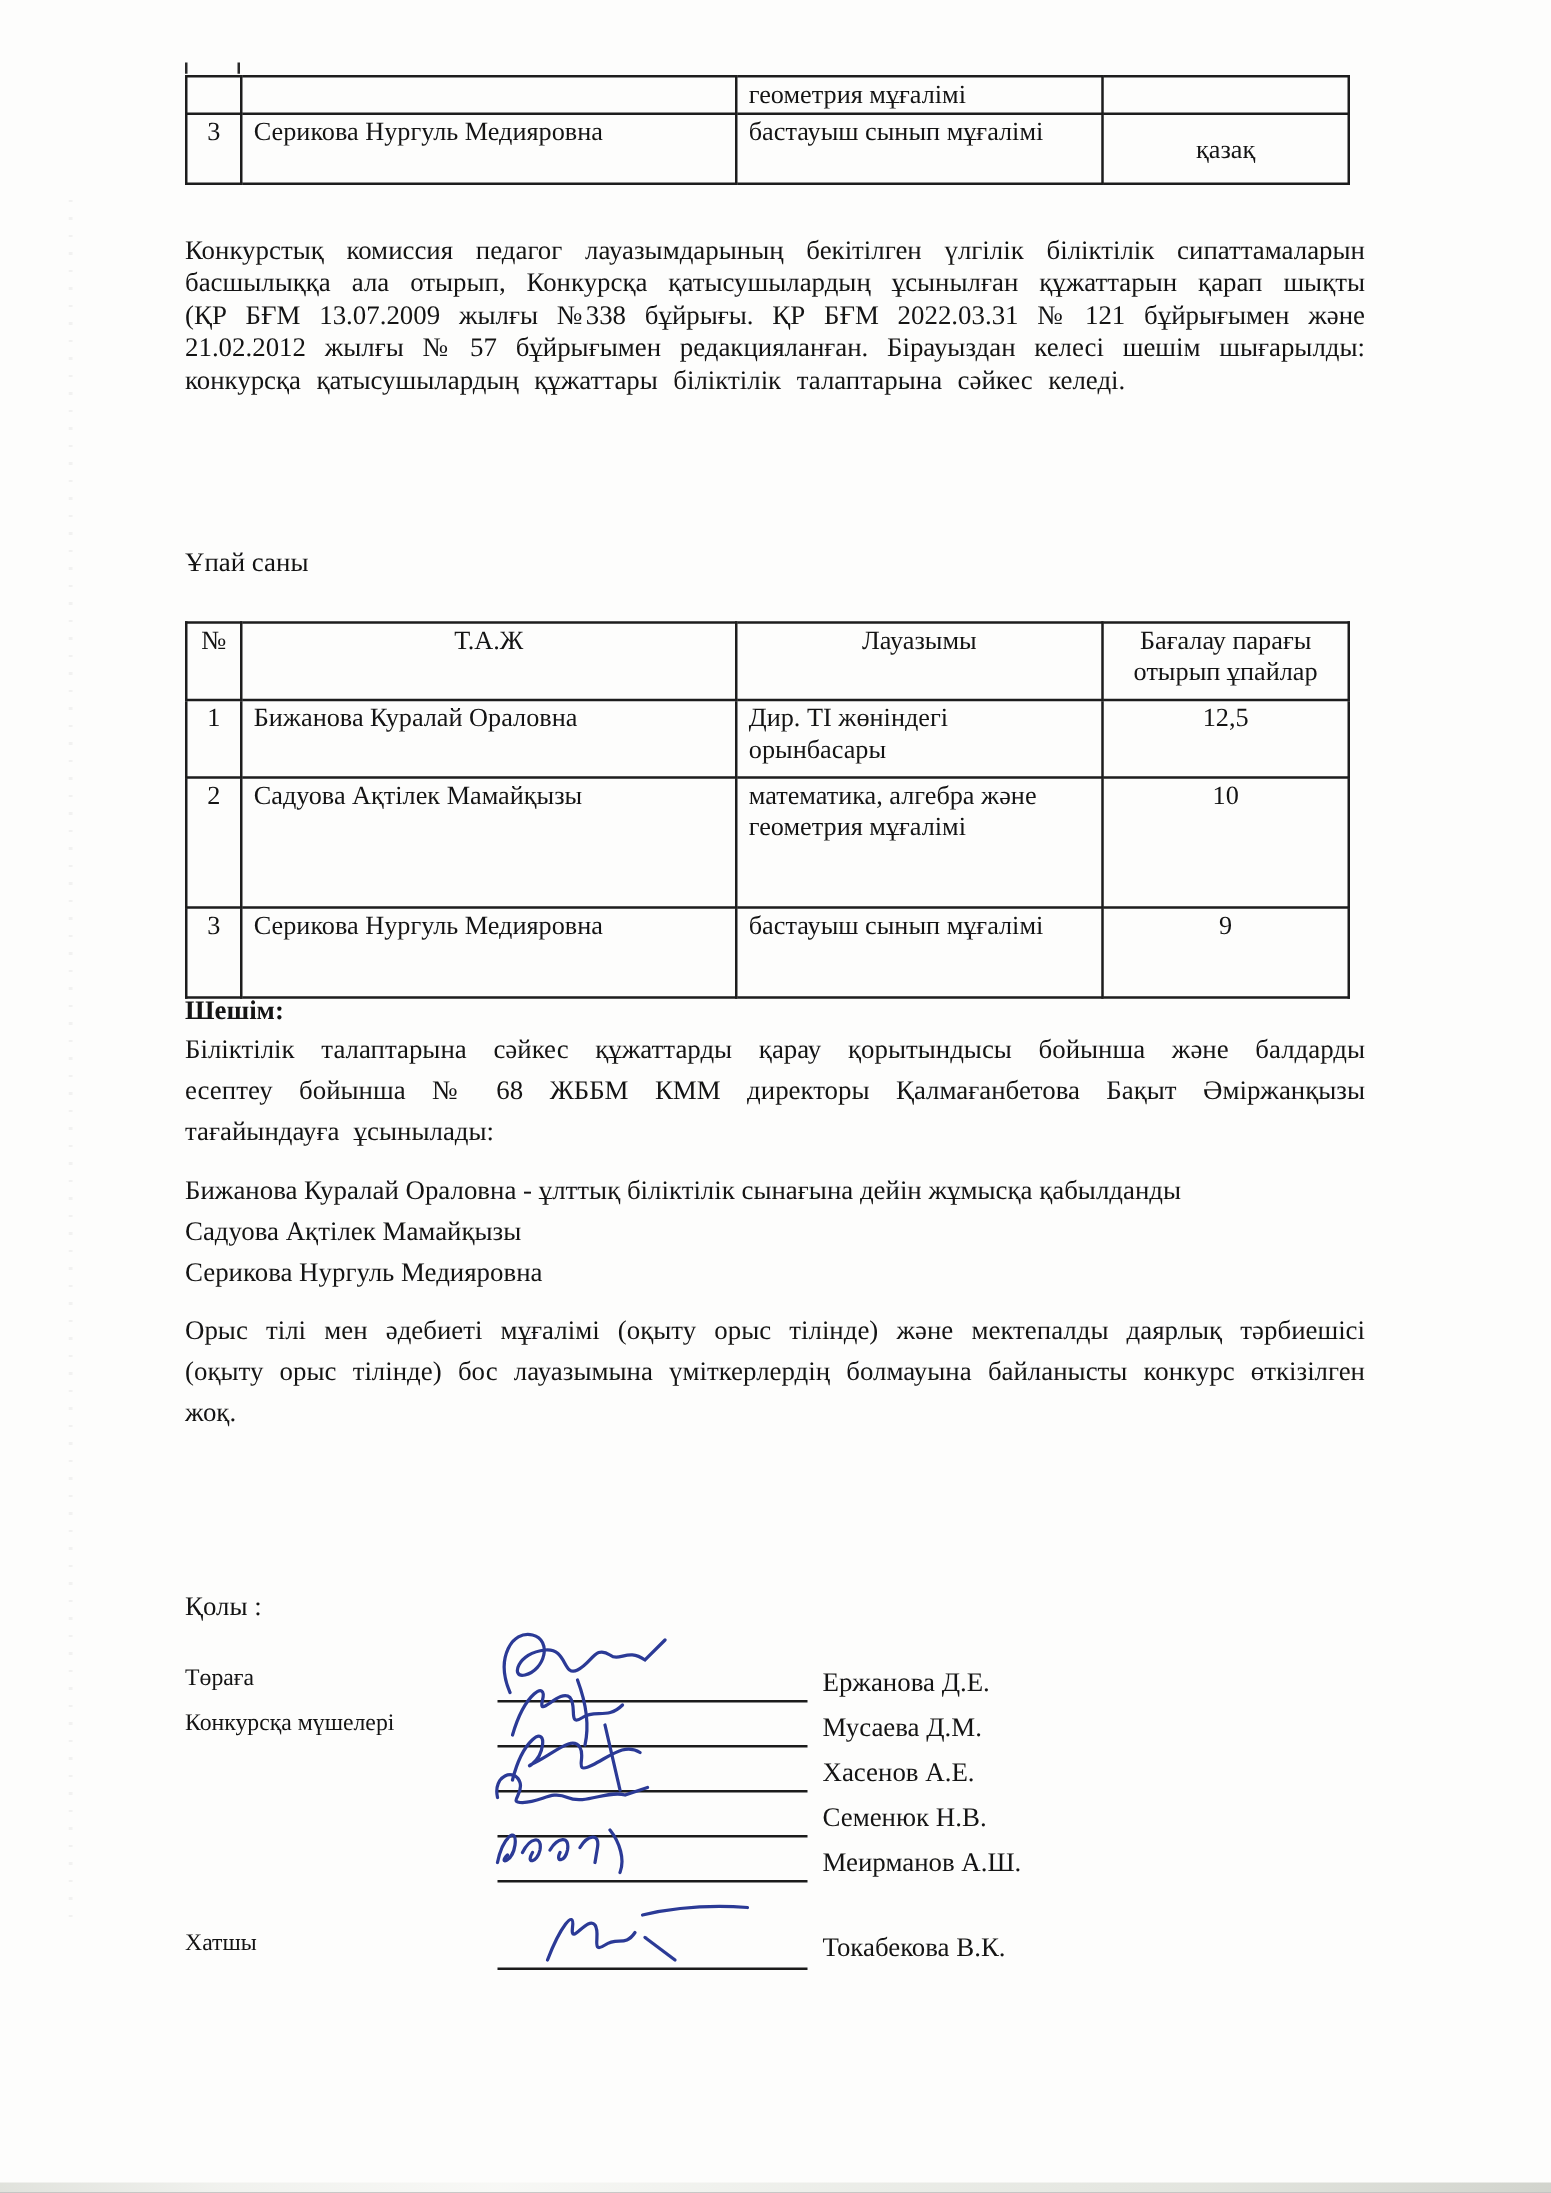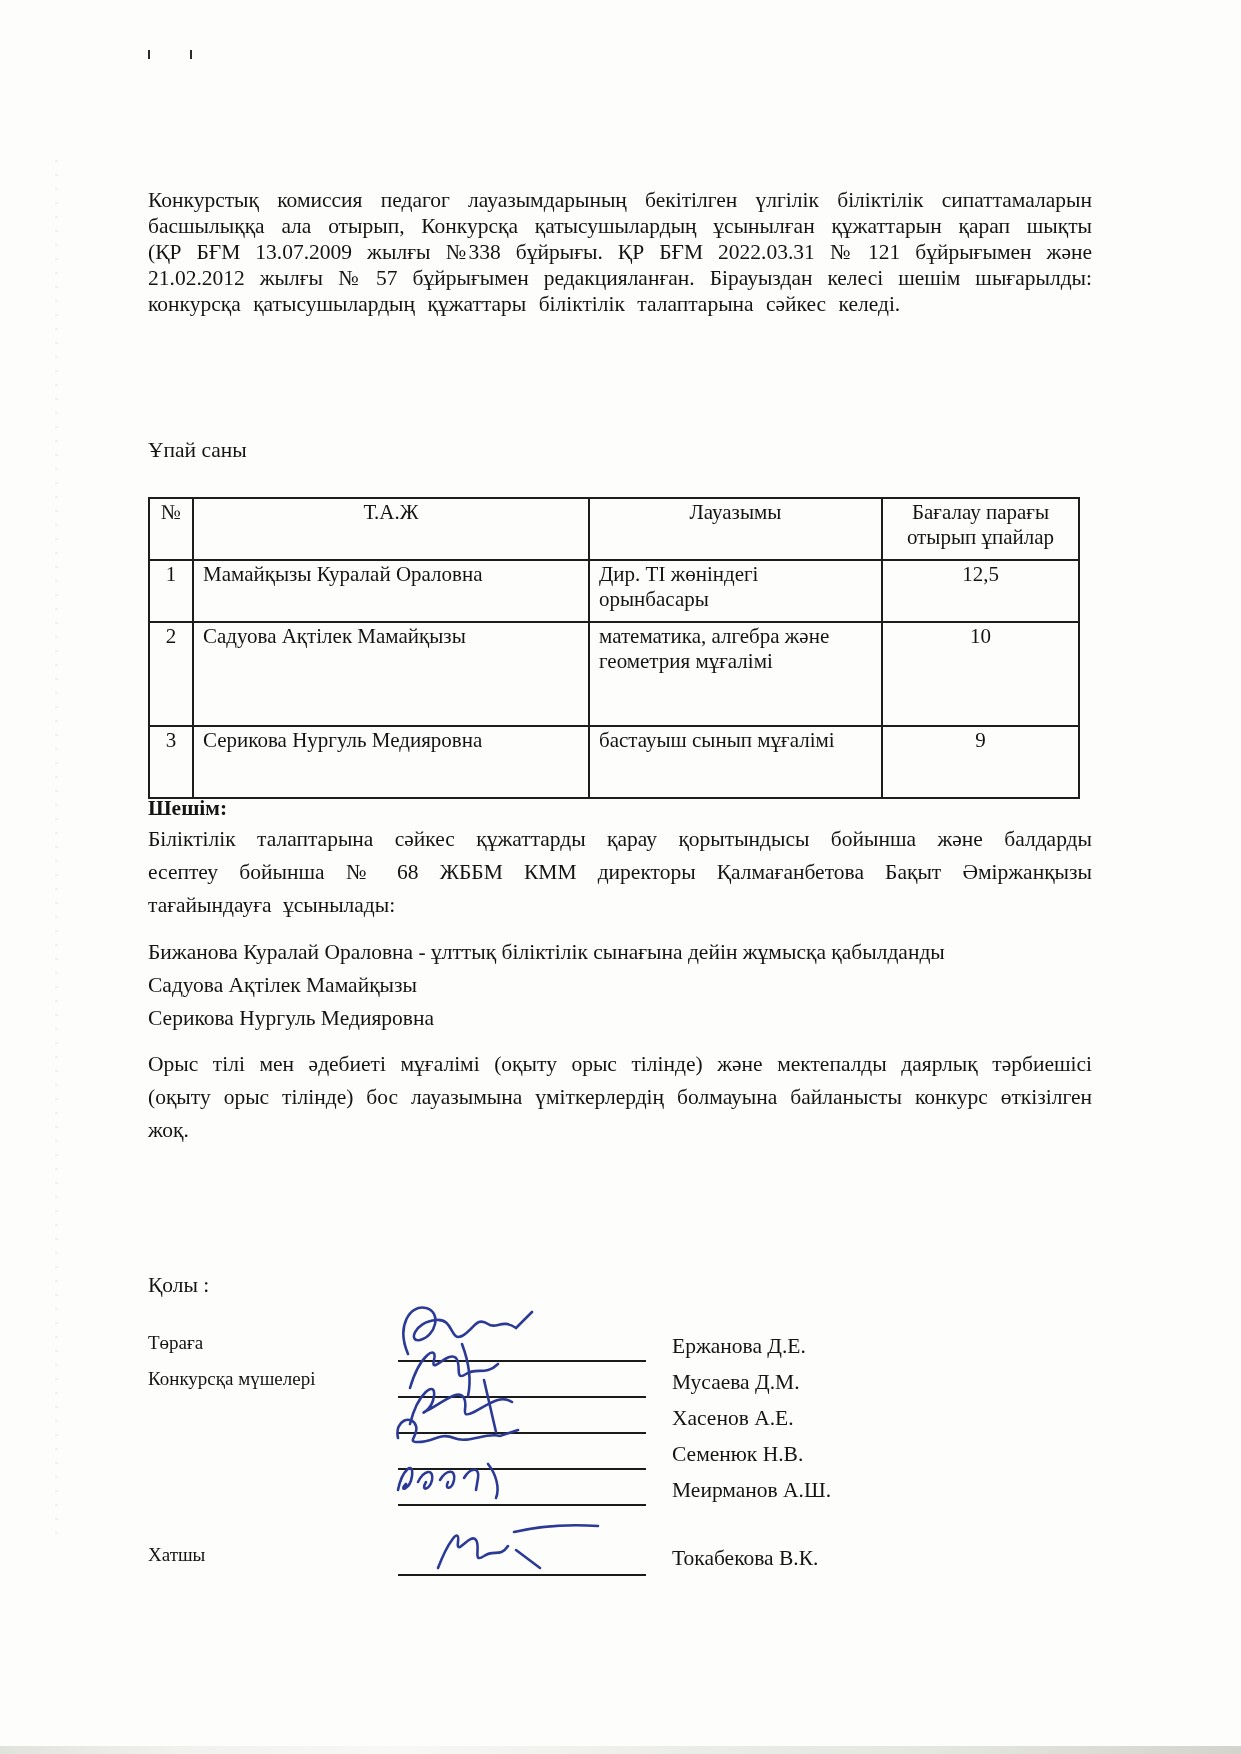--- a/index.html
+++ b/index.html
@@ -29,62 +29,84 @@
   .p1 { top:187px; word-spacing:7px; }
   .p2 { top:376px; line-height:30px; word-spacing:4px; }
   .caption { top:437px; }
   .decision-heading { top:795px; font-weight:bold; }
   .decision-body { top:823px; line-height:33px; word-spacing:6px; }
   .candidates { top:936px; line-height:33px; }
   .note { top:1048px; line-height:33px; word-spacing:6px; }
   .koly { top:1272px;font-family:Liberation Serif, serif; }
   
   .sig-label { position:absolute; left:148px; font-size:19px; }
-  .sig-name  { position:absolute; left:658px; font-size:21.5px;margin-left:14px; }
+  .sig-name  { position:absolute; left:658px; font-size:21.5px; }
   .sig-line  { position:absolute; left:398px; width:248px; height:0; border-bottom:2px solid #1b1b1b; }
   .ink { position:absolute; pointer-events:none; }
   
   .scan-edge {
     position:absolute; left:0; right:0; bottom:0; height:8px; opacity:.55;
     background:linear-gradient(90deg,#c9ccc2 0%,#e6e8e2 14%,#f3f4f0 32%,#dde0d8 55%,#cdd1c6 78%,#aeb2a6 100%);
   }
   .scan-speck {
     position:absolute; left:55px; top:160px; width:3px; height:1380px; opacity:.10;
     background:repeating-linear-gradient(180deg,#8c8c8c 0 2px,transparent 2px 14px);
   }
 </style>
 </head>
 <body>
 
 <div class="page">
 
   <div class="tick" style="left:148px"></div>
   <div class="tick" style="left:190px"></div>
 
+  <table class="t-top">
+    <colgroup>
+        <col style="width:44px">
+        <col style="width:396px">
+        <col style="width:293px">
+        <col style="width:197px">
+      </colgroup>
+    <tbody>
+        <tr>
+      <td style="height:26px" class="c-num"></td>
+      <td></td>
+      <td>геометрия мұғалімі</td>
+      <td class="c-lang"></td>
+    </tr>
+    <tr>
+      <td style="height:52px" class="c-num">3</td>
+      <td>Серикова Нургуль Медияровна</td>
+      <td>бастауыш сынып мұғалімі</td>
+      <td class="c-lang">қазақ</td>
+    </tr>
+  </tbody>
+    </table>
 
   <div class="blk just p1">Конкурстық комиссия педагог лауазымдарының бекітілген үлгілік біліктілік сипаттамаларын басшылыққа ала отырып, Конкурсқа қатысушылардың ұсынылған құжаттарын қарап шықты (ҚР БҒМ 13.07.2009 жылғы №338 бұйрығы. ҚР БҒМ 2022.03.31 № 121 бұйрығымен және 21.02.2012 жылғы № 57 бұйрығымен редакцияланған. Бірауыздан келесі шешім шығарылды: конкурсқа қатысушылардың құжаттары біліктілік талаптарына сәйкес келеді.</div>
   <div class="blk caption">Ұпай саны</div>
 
   <table class="t-score">
     <colgroup>
         <col style="width:44px">
         <col style="width:396px">
         <col style="width:293px">
         <col style="width:197px">
       </colgroup>
     <tbody>
         <tr>
       <th style="height:58px">№</th>
       <th>Т.А.Ж</th>
       <th>Лауазымы</th>
       <th>Бағалау парағы отырып ұпайлар</th>
     </tr>
     <tr>
       <td style="height:58px" class="c-num">1</td>
-      <td>Мамайқызы Куралай Ораловна</td>
+      <td>Бижанова Куралай Ораловна</td>
       <td>Дир. ТІ жөніндегі орынбасары</td>
       <td class="c-score">12,5</td>
     </tr>
     <tr>
       <td style="height:100px" class="c-num">2</td>
       <td>Садуова Ақтілек Мамайқызы</td>
       <td>математика, алгебра және геометрия мұғалімі</td>
       <td class="c-score">10</td>
     </tr>
     <tr>

